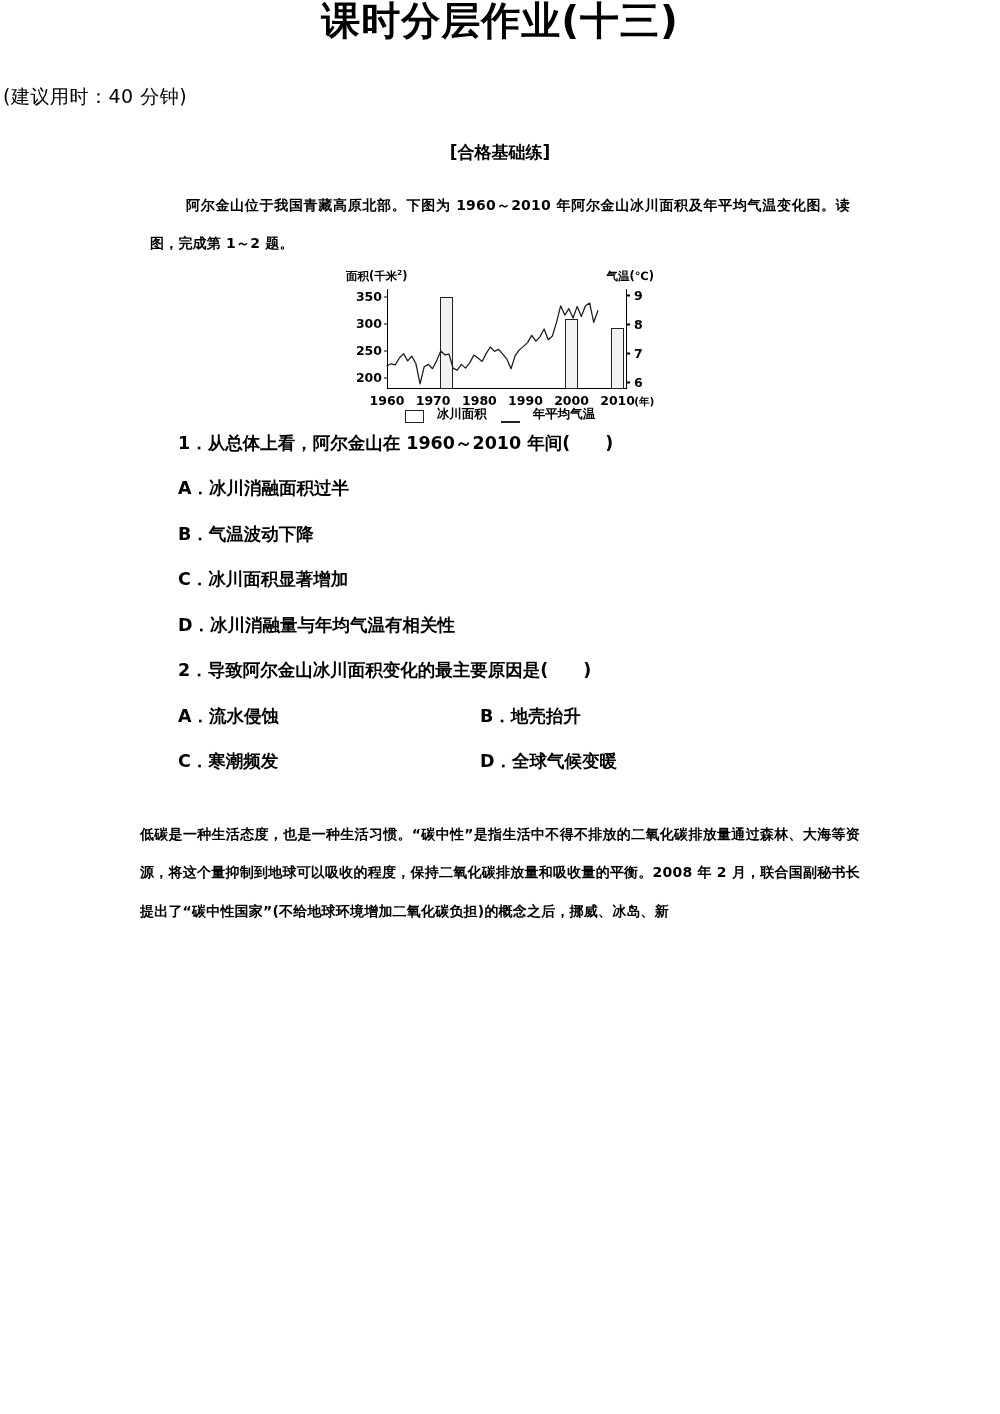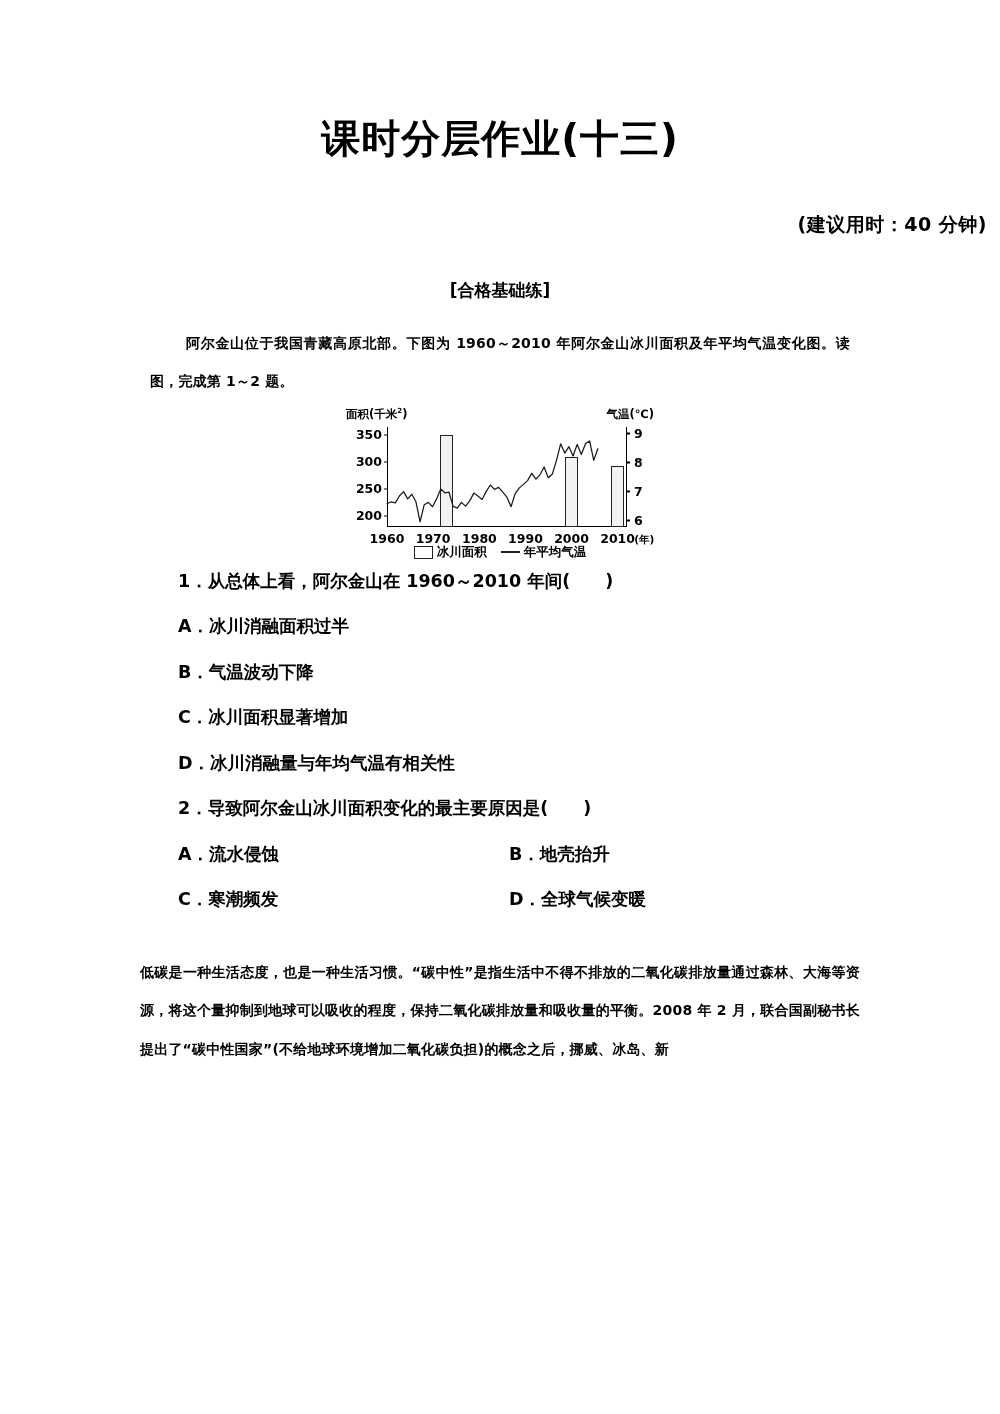--- a/index.html
+++ b/index.html
@@ -24,29 +24,28 @@
   }
 
   
   .doc-title {
     text-align: center;
     font-family: "DejaVu Sans", "Liberation Sans", sans-serif;
     font-weight: bold;
     font-size: 39px;
     letter-spacing: 1px;
     margin: 0;
-    padding-top: 118px;
     line-height: 1.1;
   }
   .doc-subtitle {
-    text-align: right;
-    font-family: "DejaVu Sans", "Liberation Sans", sans-serif;
-    font-weight: bold;
+    text-align: left;
+    font-family: "DejaVu Sans", "Liberation Sans", sans-serif;
+    font-weight: normal;
     font-size: 19px;
-    margin: 13px;
+    margin: 3px;
     padding-top: 38px;
     letter-spacing: 0.5px;
   }
   .section-tag {
     text-align: center;
     font-family: "DejaVu Sans", "Liberation Sans", sans-serif;
     font-weight: bold;
     font-size: 17px;
     margin: 0;
     padding-top: 28px;
@@ -80,21 +79,20 @@
     white-space: nowrap;
   }
   .q-stem { text-indent: 28px; }
   .opt { padding-left: 28px; }
   .opt-row {
     display: flex;
     font-family: "DejaVu Sans", "Liberation Sans", sans-serif;
     font-weight: bold;
     font-size: 17.5px;
     line-height: 2.6;
-    gap: 29px;
   }
   .opt-row > span:first-child { width: 330px; padding-left: 28px; box-sizing: border-box;}
 
   .answer-para {
     font-family: "DejaVu Sans", "Liberation Sans", sans-serif;
     font-weight: bold;
     font-size: 17.5px;
     line-height: 2.75;
     text-align: justify;
     text-justify: inter-ideograph;
@@ -212,21 +210,21 @@
     left: 0; right: 0;
     bottom: -2px;
     display: flex;
     justify-content: center;
     align-items: center;
     gap: 14px;
     font-size: 12.5px;
     font-weight: bold;
     font-family: "DejaVu Sans", "Liberation Sans", sans-serif;
   }
-  .legend-item { display: flex; align-items: center; gap: 4px; white-space: nowrap; }
+  .legend-item { display: flex; align-items: flex-end; gap: 13px; white-space: nowrap; }
   .sw-box { width: 17px; height: 11px; border: 1.5px solid #222; background: #fff; display:inline-block;}
   .sw-line { width: 19px; height: 0; border-top: 2px solid #222; display:inline-block;}
   svg.series { position: absolute; left: 0; top: 0; overflow: visible; }
 </style>
 </head>
 <body>
 
 <div class="page">
 
   <h1 class="doc-title">课时分层作业(十三)</h1>

